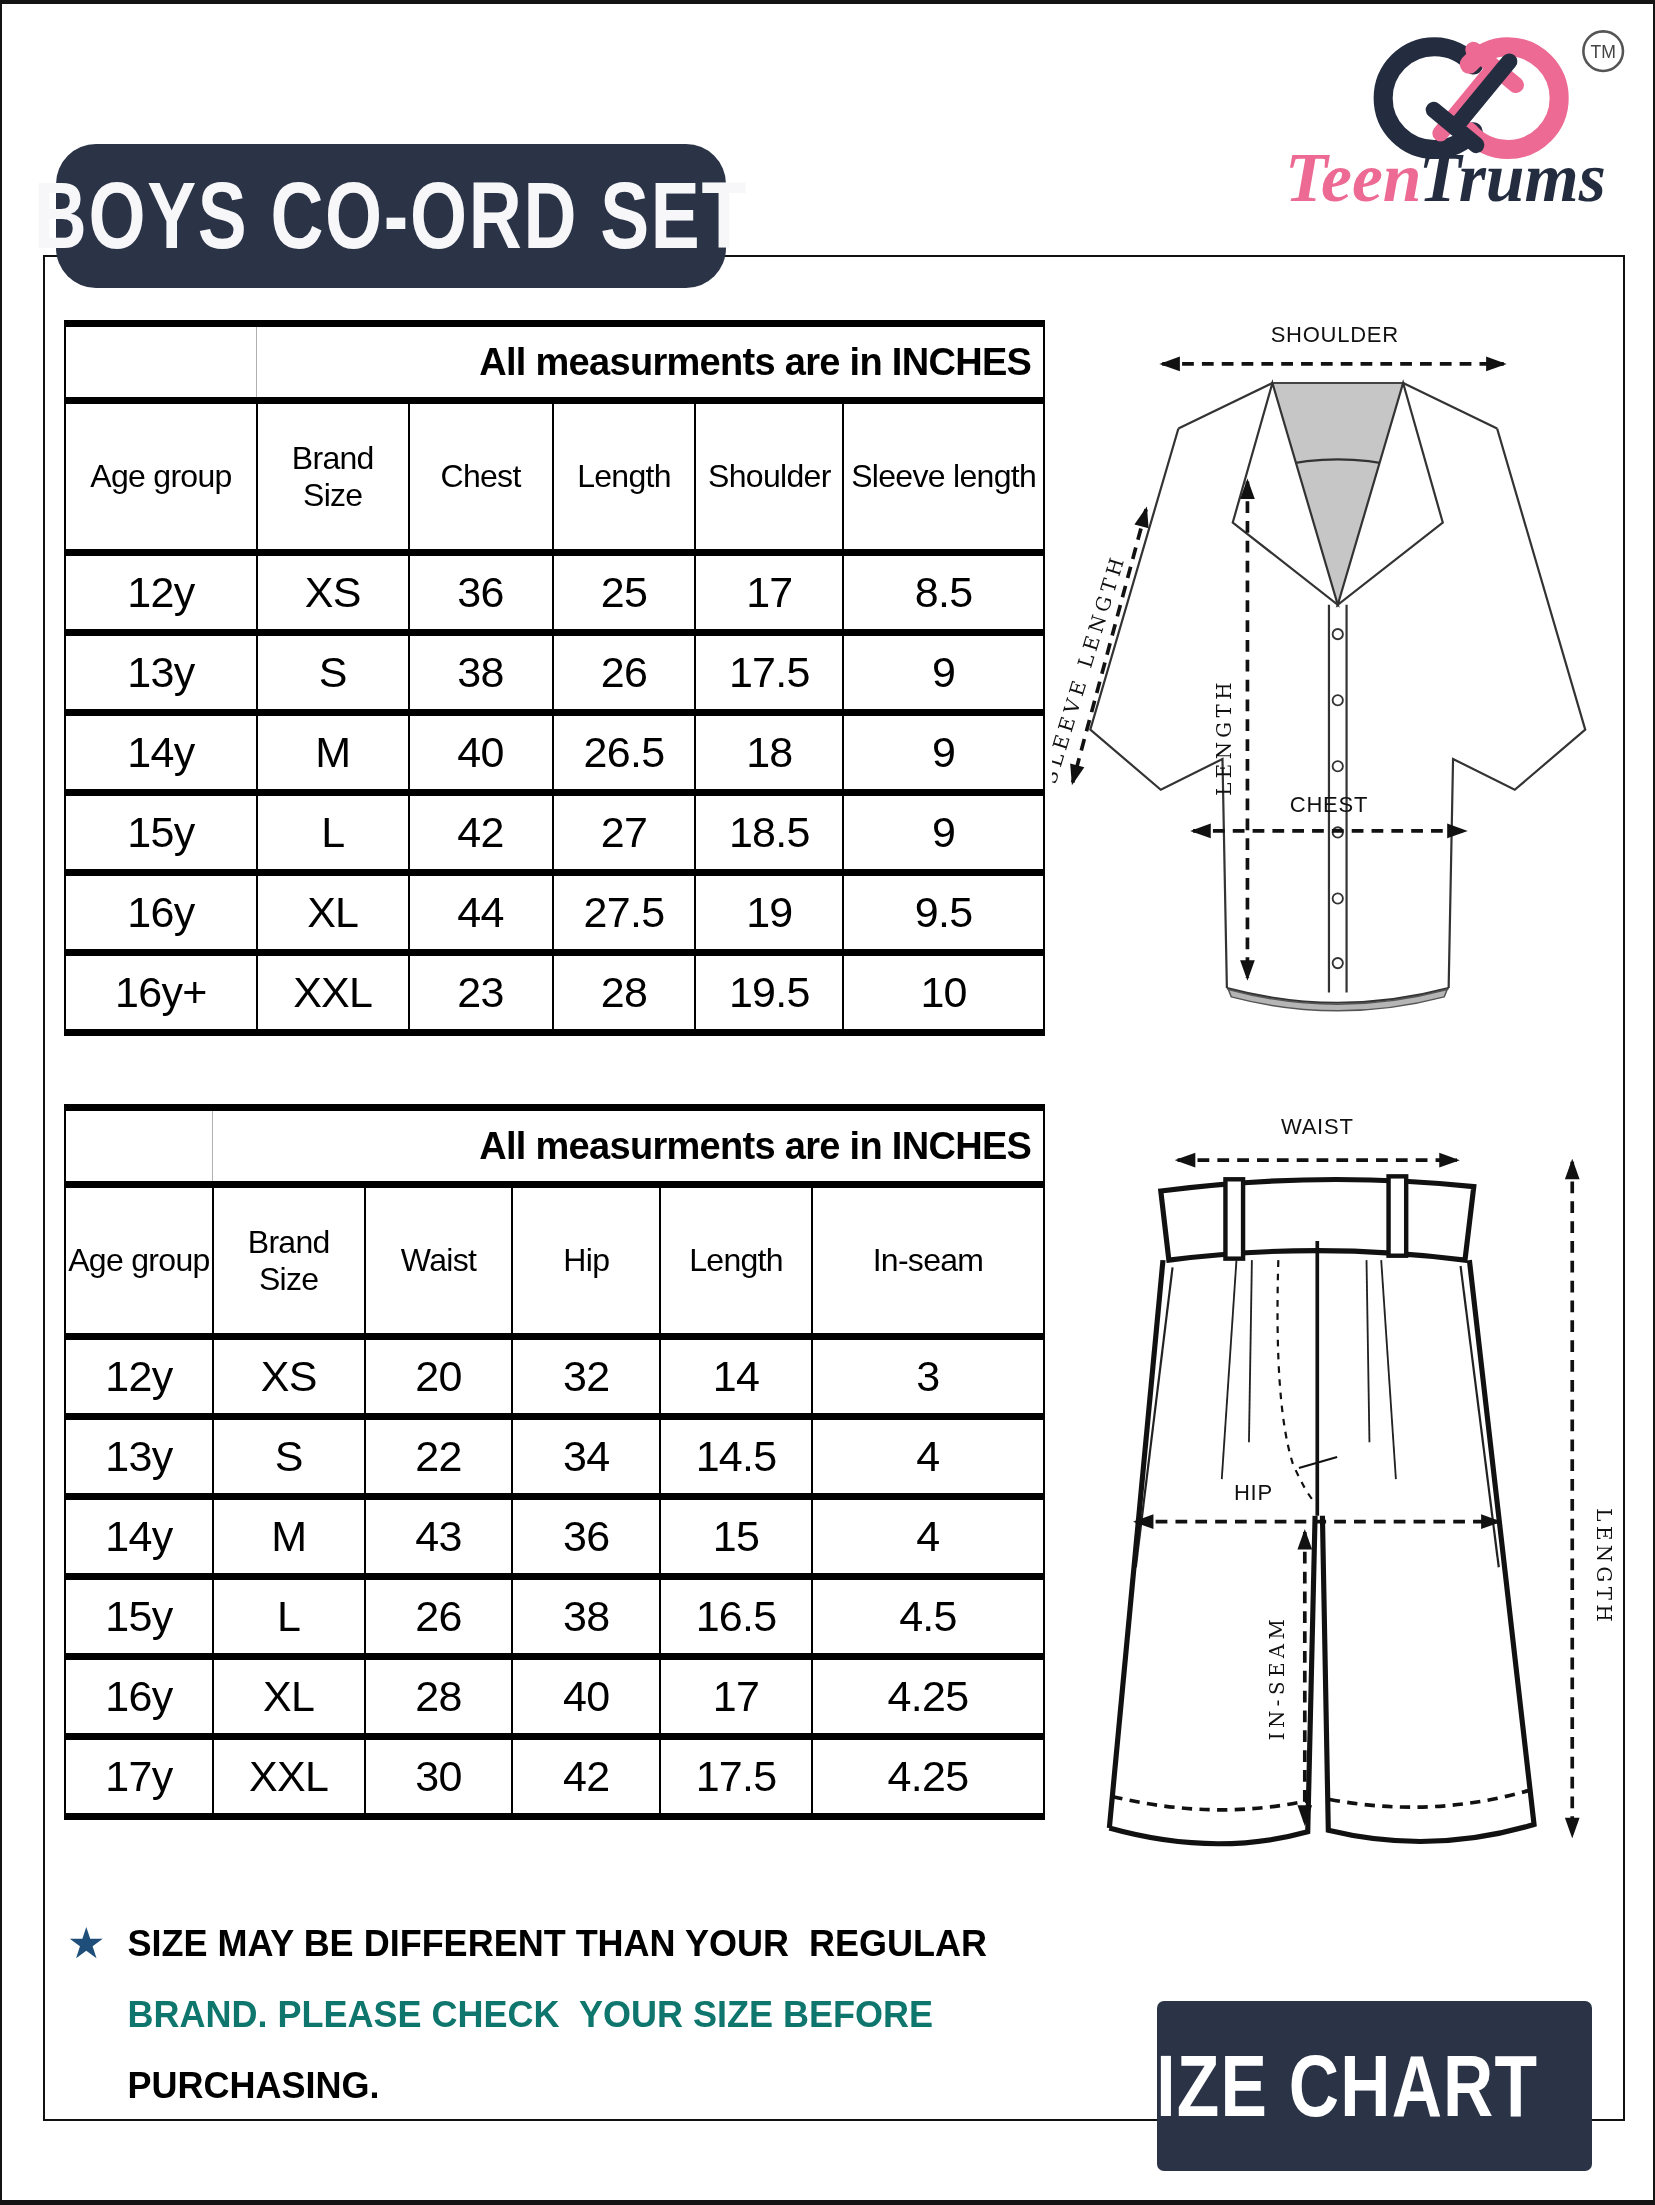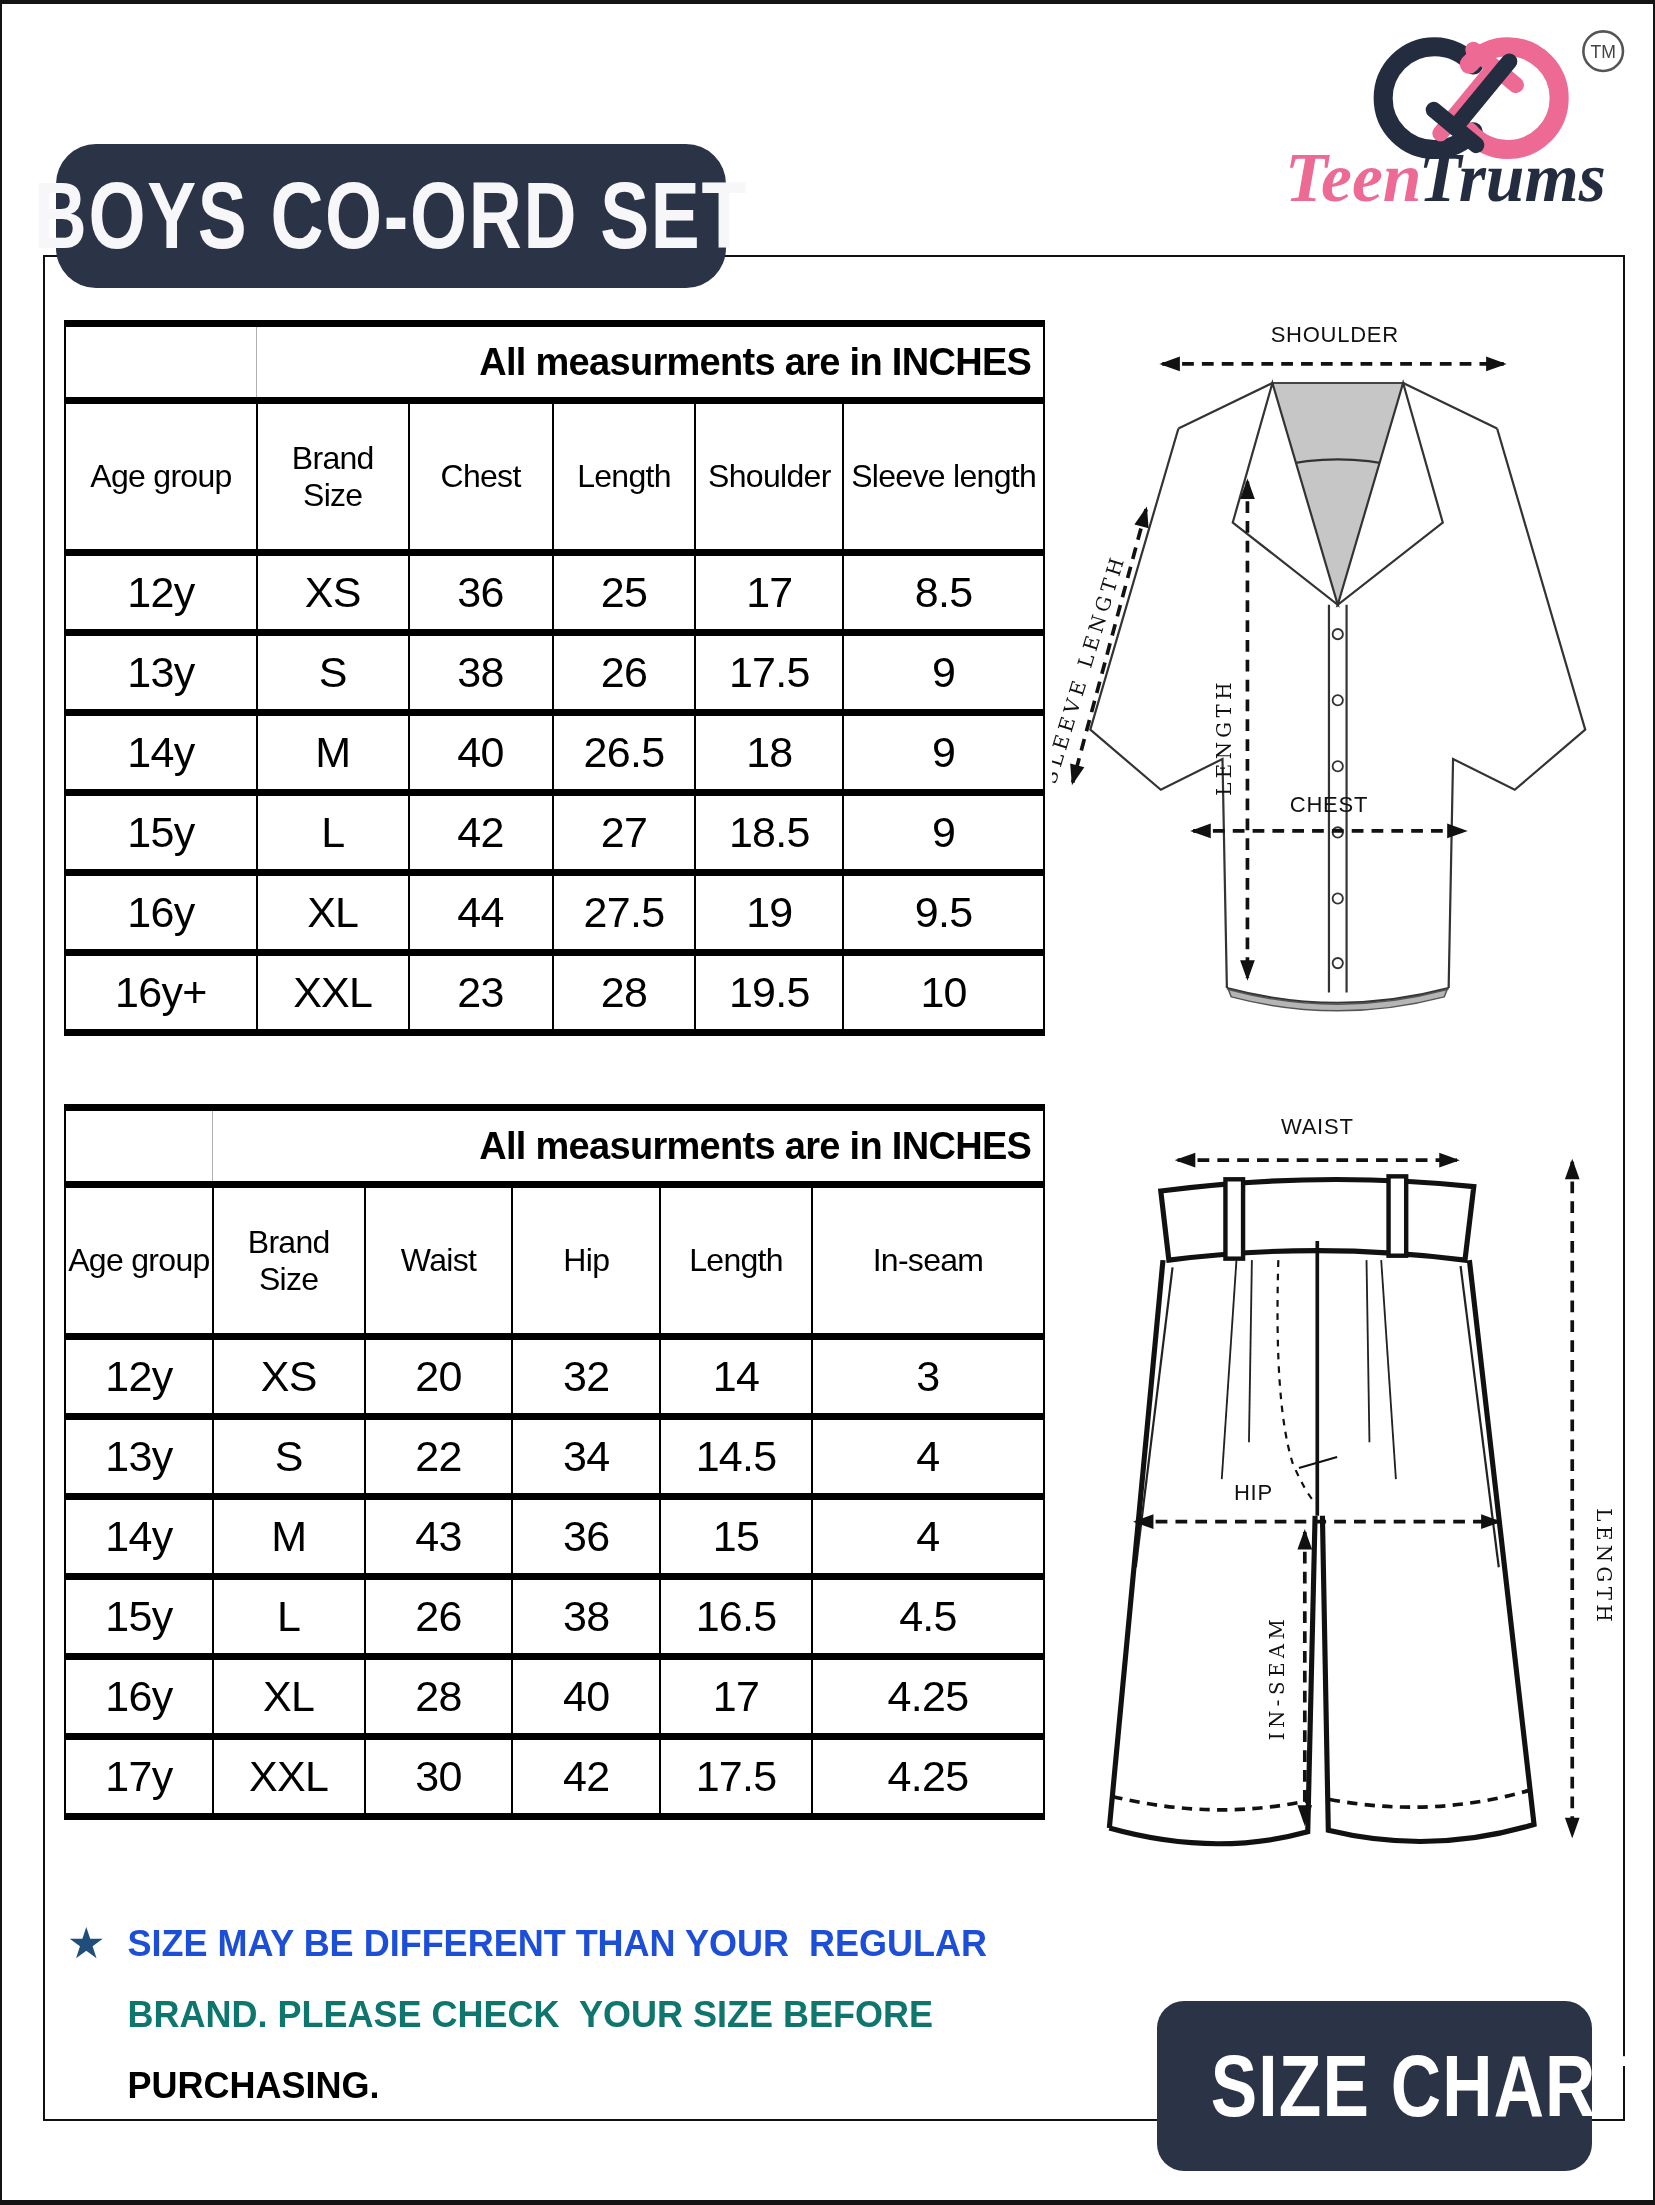--- a/index.html
+++ b/index.html
@@ -50,21 +50,21 @@
   .shorts-svg { position:absolute; left:1047px; top:1093px; }
   .lbl-sans  { font-family:"Liberation Sans", sans-serif; font-size:30px; letter-spacing:1px; }
   .lbl-serif { font-family:"DejaVu Serif", serif; font-size:27px; letter-spacing:6px; }
   
   .footnote { position:absolute; left:65px; top:1904px; display:flex; gap:22px; }
   .footnote .star { font-size:43px; line-height:71px; }
   .footnote .lines div { font-size:36px; font-weight:bold; line-height:71px; white-space:pre; }
   
   .size-badge {
     position:absolute; left:1155px; top:1997px; width:435px; height:170px;
-    border-radius:27px; display:flex; align-items:center; justify-content:flex-start; z-index:4;
+    border-radius:7px; display:flex; align-items:center; justify-content:flex-end; z-index:4;
   }
   .size-badge .t { color:#fff; font-size:87px; font-weight:bold; letter-spacing:1.5px;
     transform:scaleX(.8); white-space:nowrap; }
 </style>
 </head>
 <body>
 
 <div class="page">
 
   <div class="frame"></div>
@@ -318,21 +318,21 @@
     </g>
     <text class="lbl-sans" x="365" y="50" text-anchor="middle" fill="#111">WAIST</text>
     <text class="lbl-sans" x="278" y="548" text-anchor="middle" fill="#111">HIP</text>
     <text class="lbl-serif" transform="translate(320,790) rotate(-90)" text-anchor="middle" fill="#111">IN-SEAM</text>
     <text class="lbl-serif" transform="translate(746,640) rotate(90)" text-anchor="middle" fill="#111">LENGTH</text>
   </svg>
 
   <div class="footnote">
     <span class="star" style="color: rgb(30, 78, 121);">★</span>
     <div class="lines">
-      <div style="color: #1d4ed8;">SIZE MAY BE DIFFERENT THAN YOUR  REGULAR</div>
+      <div style="color: #000000;">SIZE MAY BE DIFFERENT THAN YOUR  REGULAR</div>
       <div style="color: #0f766e;">BRAND. PLEASE CHECK  YOUR SIZE BEFORE</div>
       <div style="color: #000000;">PURCHASING.</div>
     </div>
   </div>
 
   <div class="size-badge" style="background: rgb(43, 51, 71);">
     <span class="t">SIZE CHART</span>
   </div>
 
 </div>

